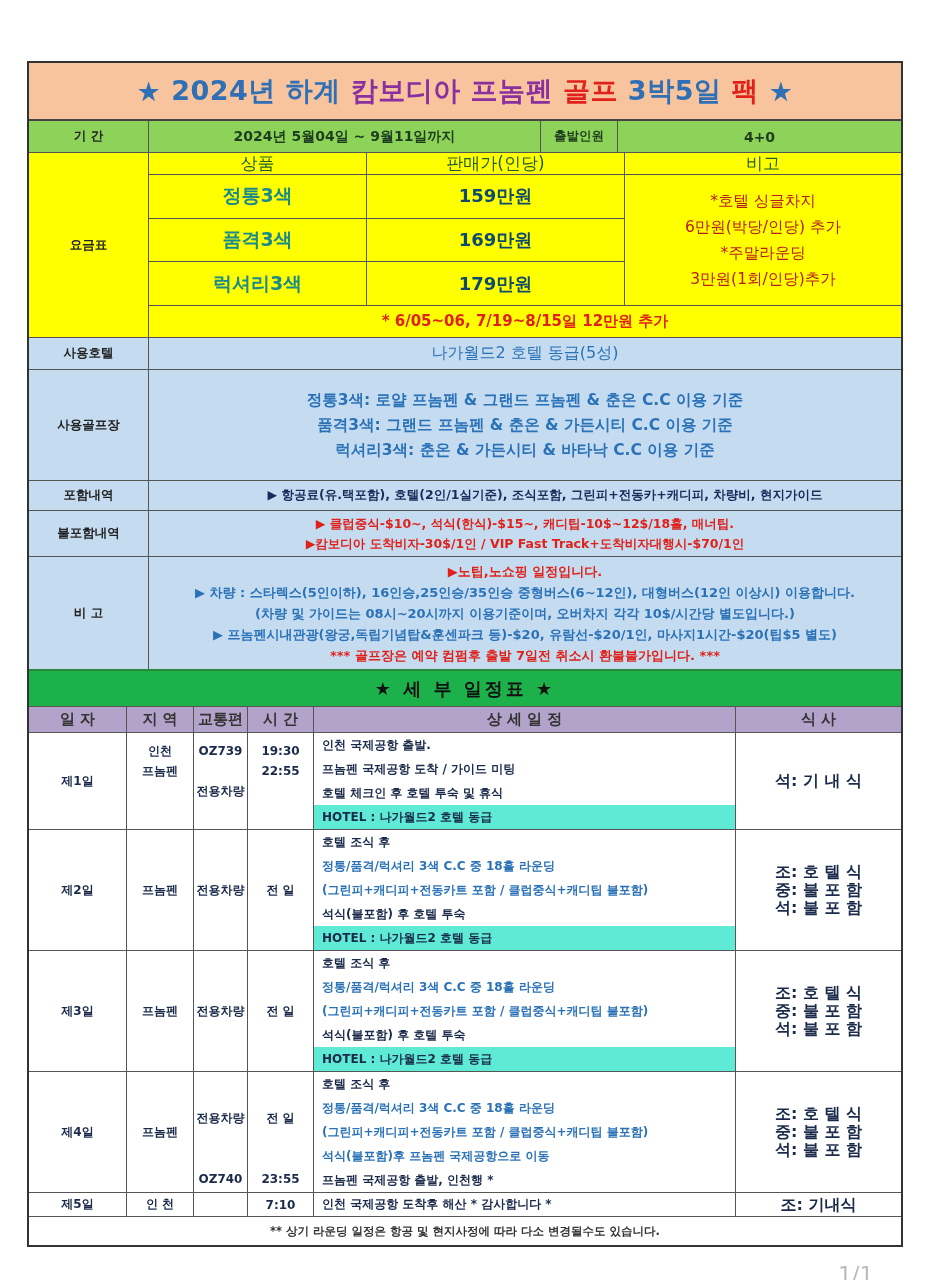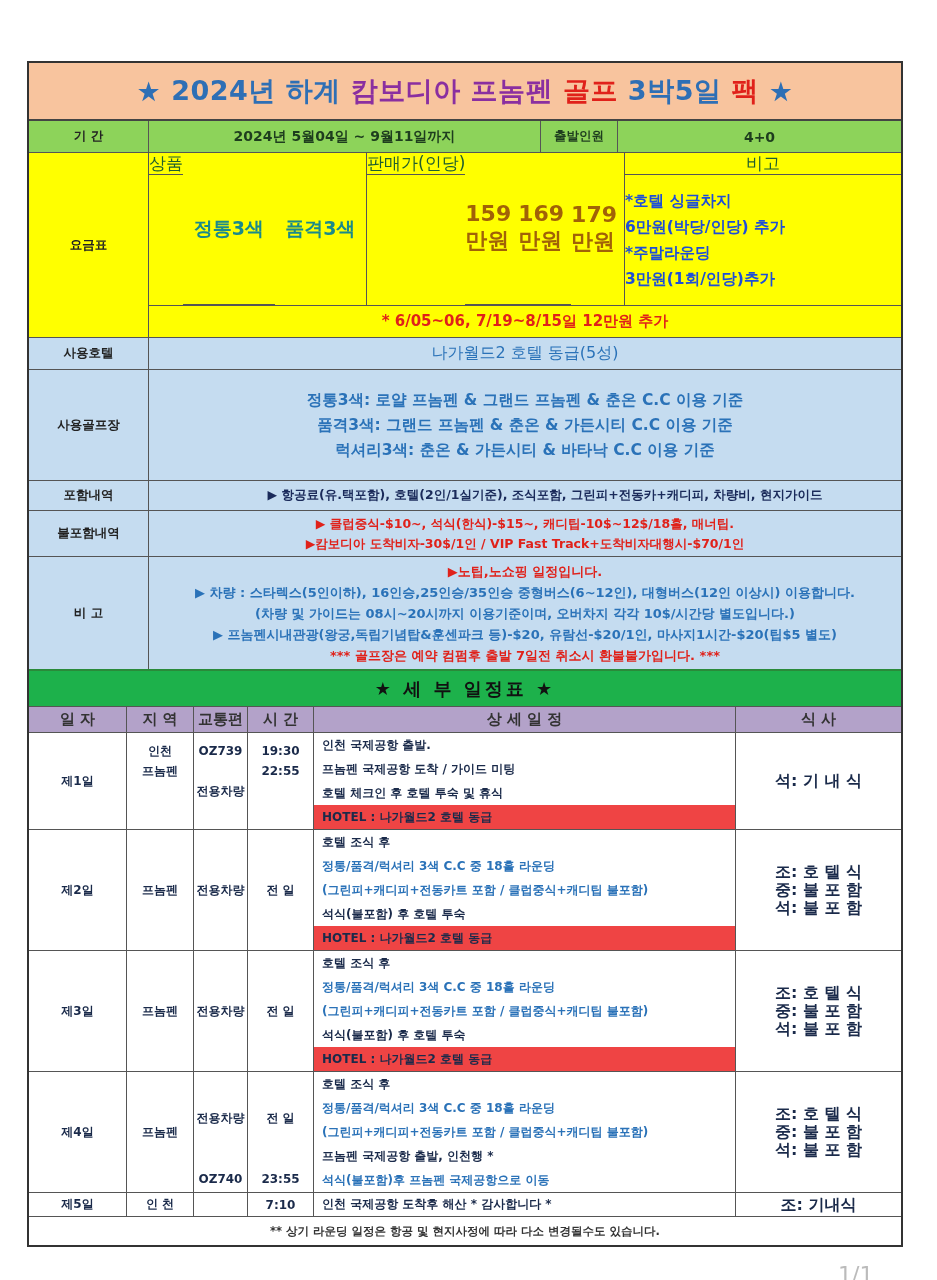--- a/index.html
+++ b/index.html
@@ -13,41 +13,41 @@
   .cell { border-right: 1px solid #555; display: flex; align-items: center; justify-content: center; text-align: center; }
   .cell:last-child { border-right: none; }
   .lbl { width: 120px; font-size: 12.5px; font-weight: bold; color: #222; }
   .green { background: #8dd35a; }
   .yellow { background: #ffff00; }
   .lblue { background: #c5dcf0; }
   .period-row { height: 32px; font-size: 14px; font-weight: bold; color: #1e3d1e; }
   .price-block { display: flex; border-bottom: 1px solid #555; height: 185px; }
   .price-inner { flex: 1; display: flex; flex-direction: column; }
   .price-table { display: flex; flex: 1; }
-  .pcol-a { width: 218px; border-right: 1px solid #555; display: flex; flex-direction: row; }
-  .pcol-b { width: 258px; border-right: 1px solid #555; display: flex; flex-direction: row; }
+  .pcol-a { width: 218px; border-right: 1px solid #555; display: flex; flex-direction: column; }
+  .pcol-b { width: 258px; border-right: 1px solid #555; display: flex; flex-direction: column; }
   .pcol-c { flex: 1; display: flex; flex-direction: column; }
   .ph { height: 22px; display: flex; align-items: center; justify-content: center; font-size: 17px; color: #1f5e2f; border-bottom: 1px solid #555; }
   .pr { flex: 1; display: flex; align-items: center; justify-content: center; border-bottom: 1px solid #555; }
   .pr:last-child { border-bottom: none; }
   .pname { font-size: 19px; color: #1a8a8a; font-weight: bold; }
-  .pprice { font-size: 22px; color: #a16207; font-weight: bold; }
-  .pnote { flex: 1; display: flex; flex-direction: column; align-items: flex-start; justify-content: center; color: #1d4ed8; font-weight: bold; font-size: 15.5px; line-height: 26px; }
+  .pprice { font-size: 18px; color: #0c4a6e; font-weight: bold; }
+  .pnote { flex: 1; display: flex; flex-direction: column; align-items: center; justify-content: center; color: #b91c1c; font-weight: normal; font-size: 15.5px; line-height: 26px; }
   .surcharge { height: 32px; border-top: 1px solid #555; display: flex; align-items: center; justify-content: center; color: #e0211a; font-weight: bold; font-size: 15px; }
   .blue-text { color: #2a72b8; font-weight: bold; }
   .red-text { color: #e0211a; font-weight: bold; }
   .content-cell { flex: 1; flex-direction: column; }
   .section-title { height: 38px; background: #1db14b; border-bottom: 1px solid #555; border-top: 2px solid #2a8a3a; display: flex; align-items: center; justify-content: center; font-weight: bold; font-size: 18px; color: #111; letter-spacing: 3px; }
   .sched-head { display: flex; height: 26px; background: #b3a2c9; border-bottom: 1px solid #555; font-weight: bold; font-size: 15px; color: #333; }
   .c1 { width: 98px; } .c2 { width: 67px; } .c3 { width: 54px; } .c4 { width: 66px; } .c5 { width: 422px; } .c6 { flex: 1; }
   .sched-row { display: flex; border-bottom: 1px solid #555; font-size: 12px; color: #1a2a4a; font-weight: bold; }
   .sched-row .cell { flex-direction: column; }
   .detail { align-items: stretch !important; justify-content: flex-start !important; text-align: left !important; }
   .dline { height: 24px; display: flex; align-items: center; padding-left: 8px; font-size: 12px; }
-  .dline.hotel { background: #ef4444; margin-right: 0; }
+  .dline.hotel { background: #5eead4; margin-right: 0; }
   .dline.blue { color: #2a72b8; }
   .meal { line-height: 18px; font-size: 16px; }
   .footer-note { height: 28px; display: flex; align-items: center; justify-content: center; font-size: 11.5px; color: #333; font-weight: bold; }
   .page-num { position: absolute; left: 838px; top: 1262px; font-size: 22px; color: #bbb; }
 </style>
 </head>
 <body>
 
 <div class="sheet">
 
@@ -72,20 +72,23 @@
     <div class="cell lbl" style="border-right:1px solid #555;">요금표</div>
     <div class="price-inner">
       <div class="price-table">
         <div class="pcol-a">
           <div class="ph">상품</div>
           <div class="pr">
               <span class="pname">정통3색</span>
             </div>
           <div class="pr">
               <span class="pname">품격3색</span>
+            </div>
+          <div class="pr">
+              <span class="pname">럭셔리3색</span>
             </div>
         </div>
         <div class="pcol-b">
           <div class="ph">판매가(인당)</div>
           <div class="pr">
               <span class="pprice">159만원</span>
             </div>
           <div class="pr">
               <span class="pprice">169만원</span>
             </div>
@@ -228,22 +231,22 @@
       <div>OZ740</div>
     </div>
     <div class="cell c4" style="justify-content:space-between;padding:38px 0 6px;">
       <div>전 일</div>
       <div>23:55</div>
     </div>
     <div class="cell c5 detail">
       <div class="dline">호텔 조식 후</div>
       <div class="dline blue">정통/품격/럭셔리 3색 C.C 중 18홀 라운딩</div>
       <div class="dline blue">(그린피+캐디피+전동카트 포함 / 클럽중식+캐디팁 불포함)</div>
+      <div class="dline blue">석식(불포함)후 프놈펜 국제공항으로 이동</div>
       <div class="dline">프놈펜 국제공항 출발, 인천행 *</div>
-      <div class="dline blue">석식(불포함)후 프놈펜 국제공항으로 이동</div>
     </div>
     <div class="cell c6 meal">
       <div>조: 호 텔 식</div>
       <div>중: 불 포 함</div>
       <div>석: 불 포 함</div>
     </div>
   </div>
 
   <div class="sched-row" style="height:24px;">
     <div class="cell c1">제5일</div>

